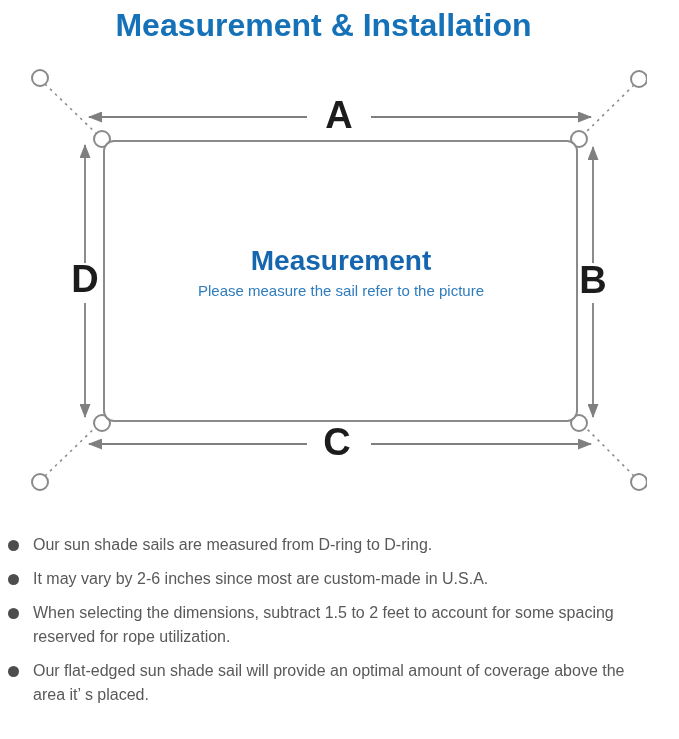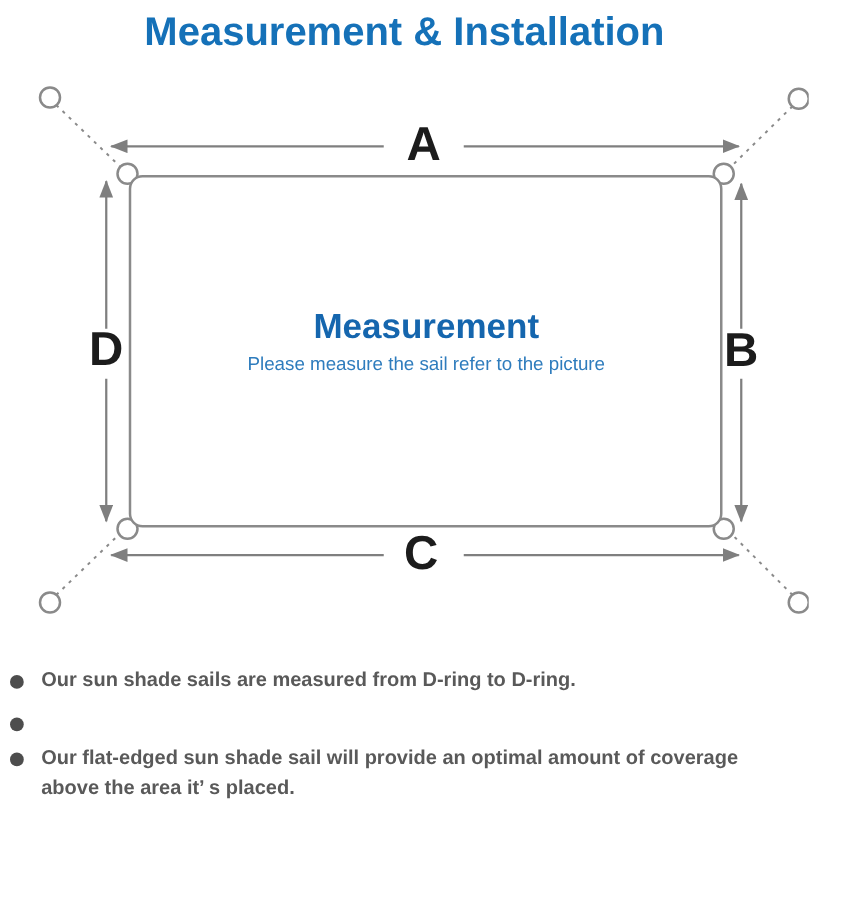--- a/index.html
+++ b/index.html
@@ -85,21 +85,21 @@
     color: #595959;
   }
   .dot {
     flex: 0 0 auto;
     width: 11px;
     height: 11px;
     border-radius: 50%;
     background: #4d4d4d;
     margin-top: 7px;
   }
-  .note-text { display: block; font-weight: bold; }
+  .note-text { display: block; }
 </style>
 </head>
 <body>
 
 <div class="page">
 
   <h1 class="page-title">Measurement &amp; Installation</h1>
 
   <div class="diagram-wrap">
     <svg viewBox="0 0 679 465" width="679" height="465">
@@ -147,20 +147,25 @@
     </svg>
   </div>
 
   <ul class="notes-list">
     <li class="note-item">
       <span class="dot"></span>
       <span class="note-text">Our sun shade sails are measured from D-ring to D-ring.</span>
     </li>
     <li class="note-item">
       <span class="dot"></span>
+      <span class="note-text">It may vary by 2-6 inches since most are custom-made in U.S.A.</span>
+    </li>
+    <li class="note-item">
+      <span class="dot"></span>
+      <span class="note-text">When selecting the dimensions, subtract 1.5 to 2 feet to account for some spacing reserved for rope utilization.</span>
     </li>
     <li class="note-item">
       <span class="dot"></span>
       <span class="note-text">Our flat-edged sun shade sail will provide an optimal amount of coverage above the area it’ s placed.</span>
     </li>
   </ul>
 
 </div>
 
 </body></html>

